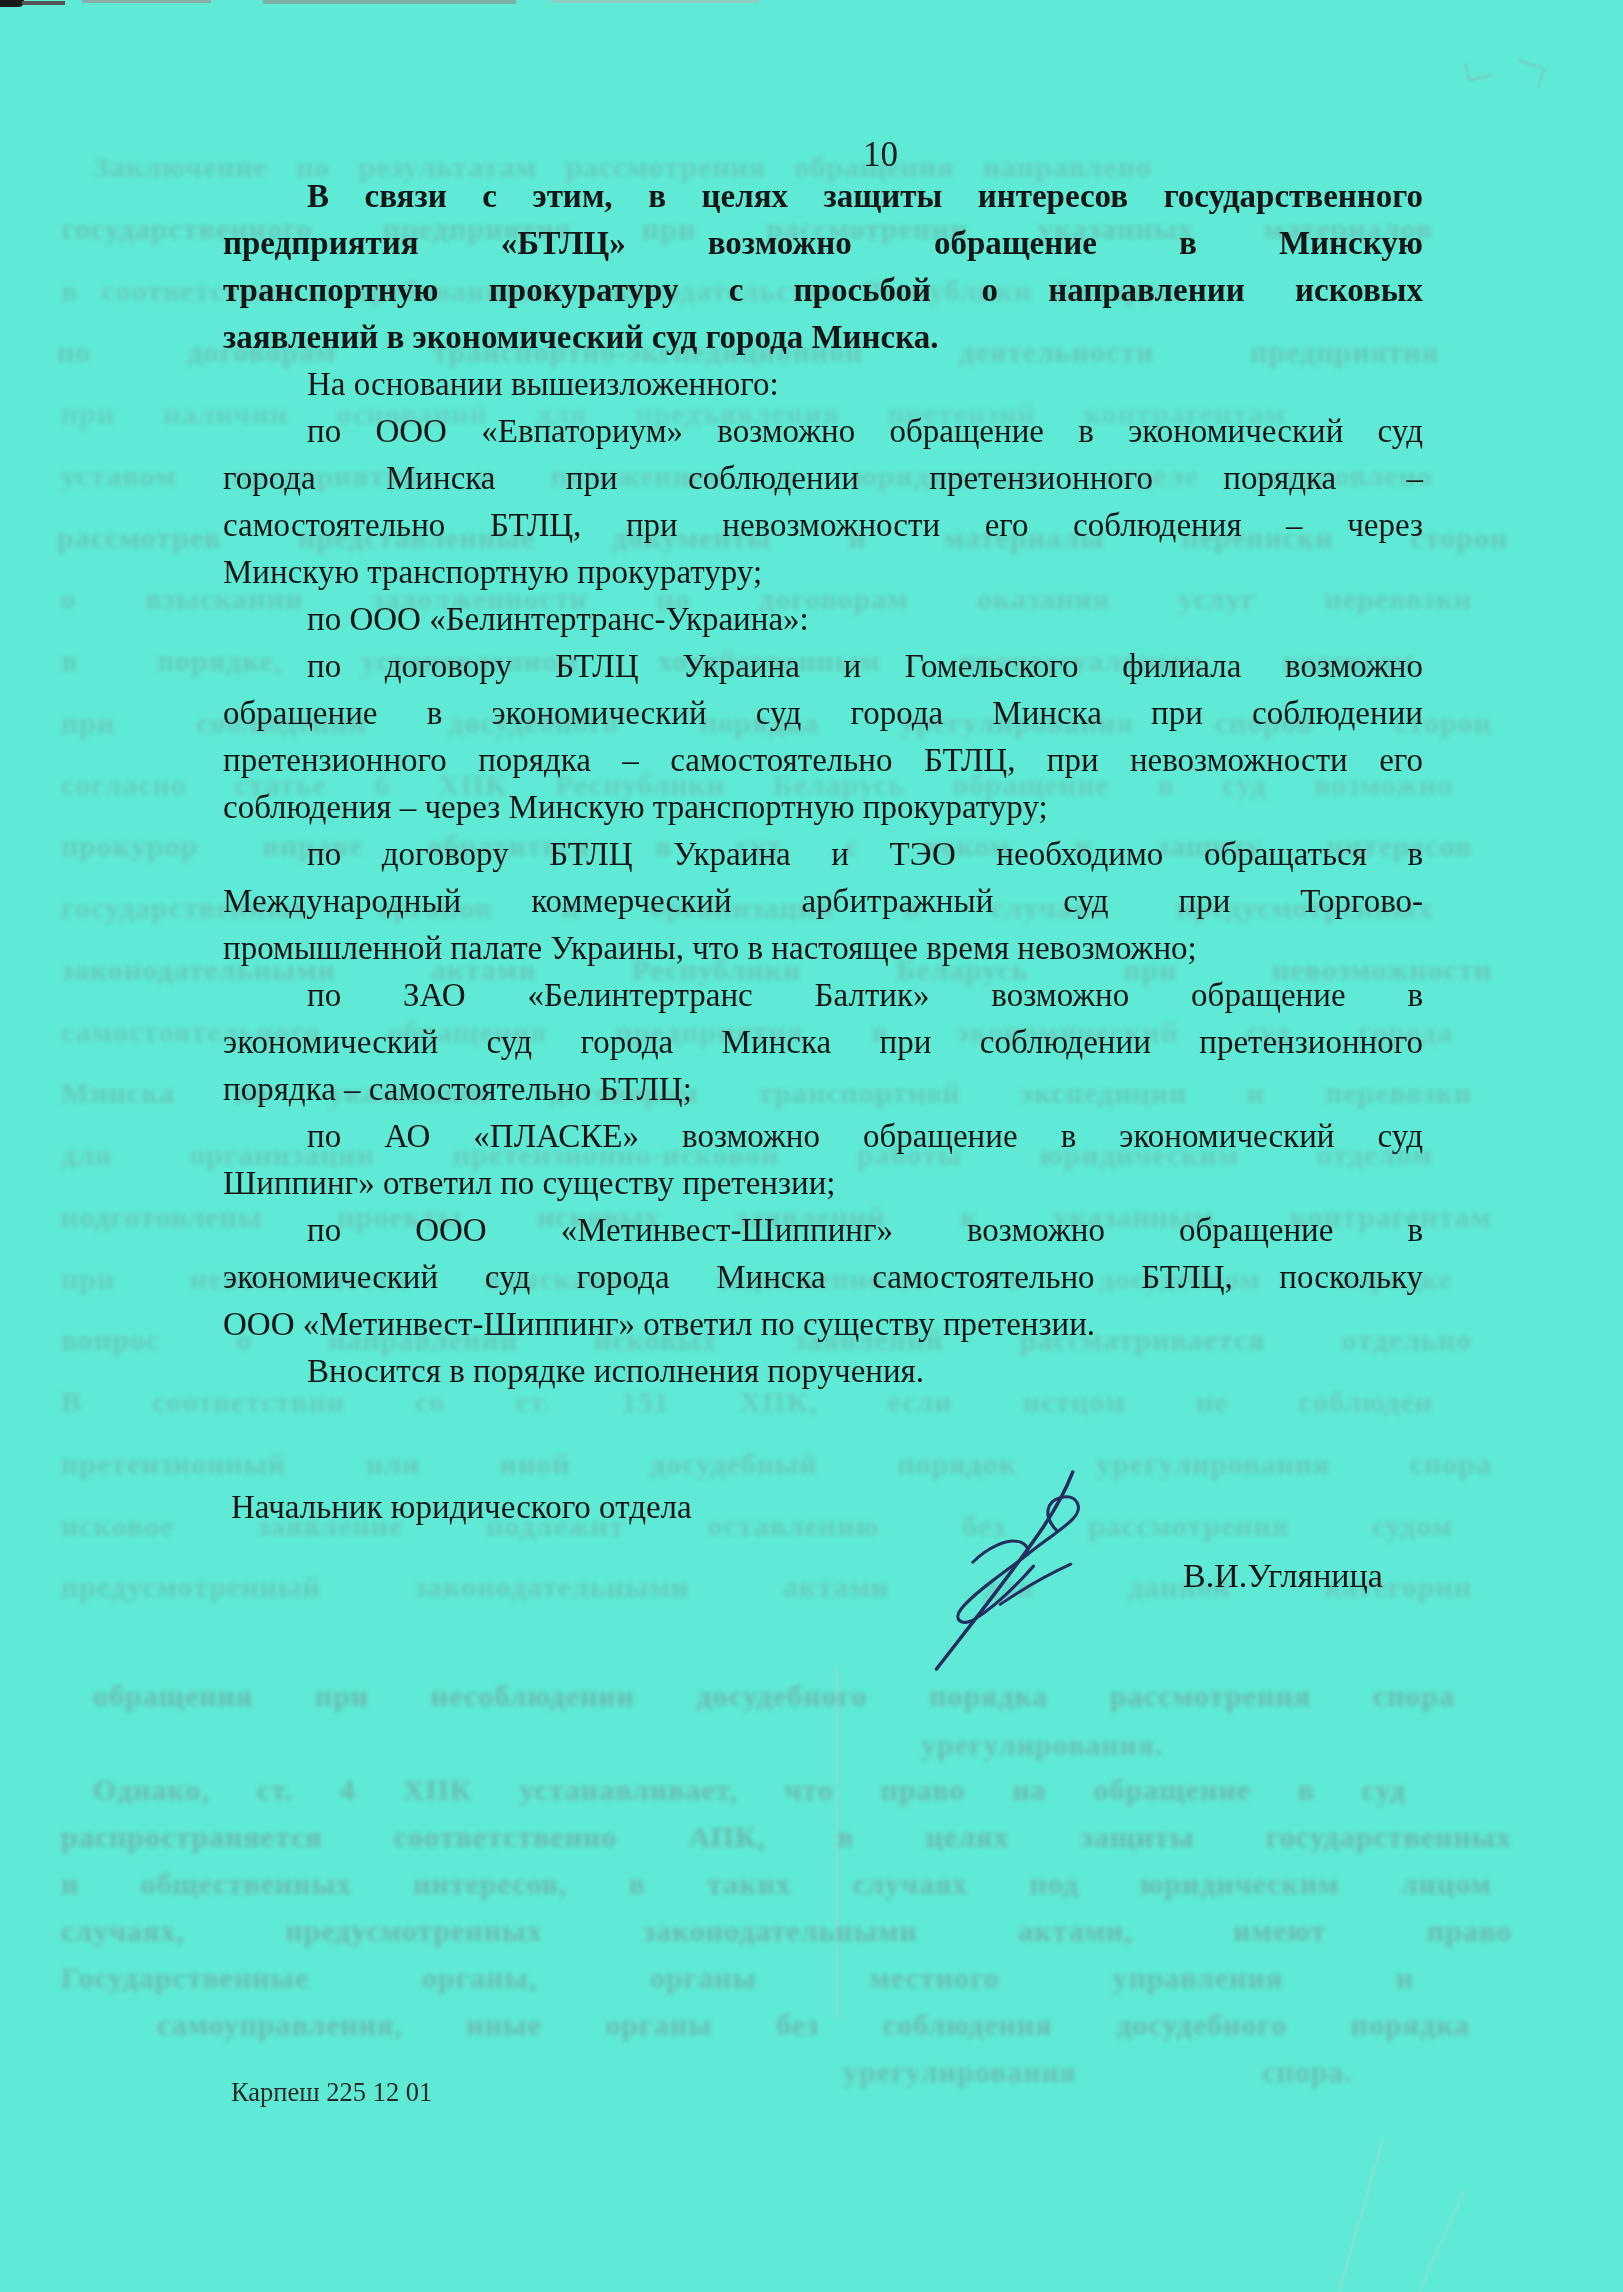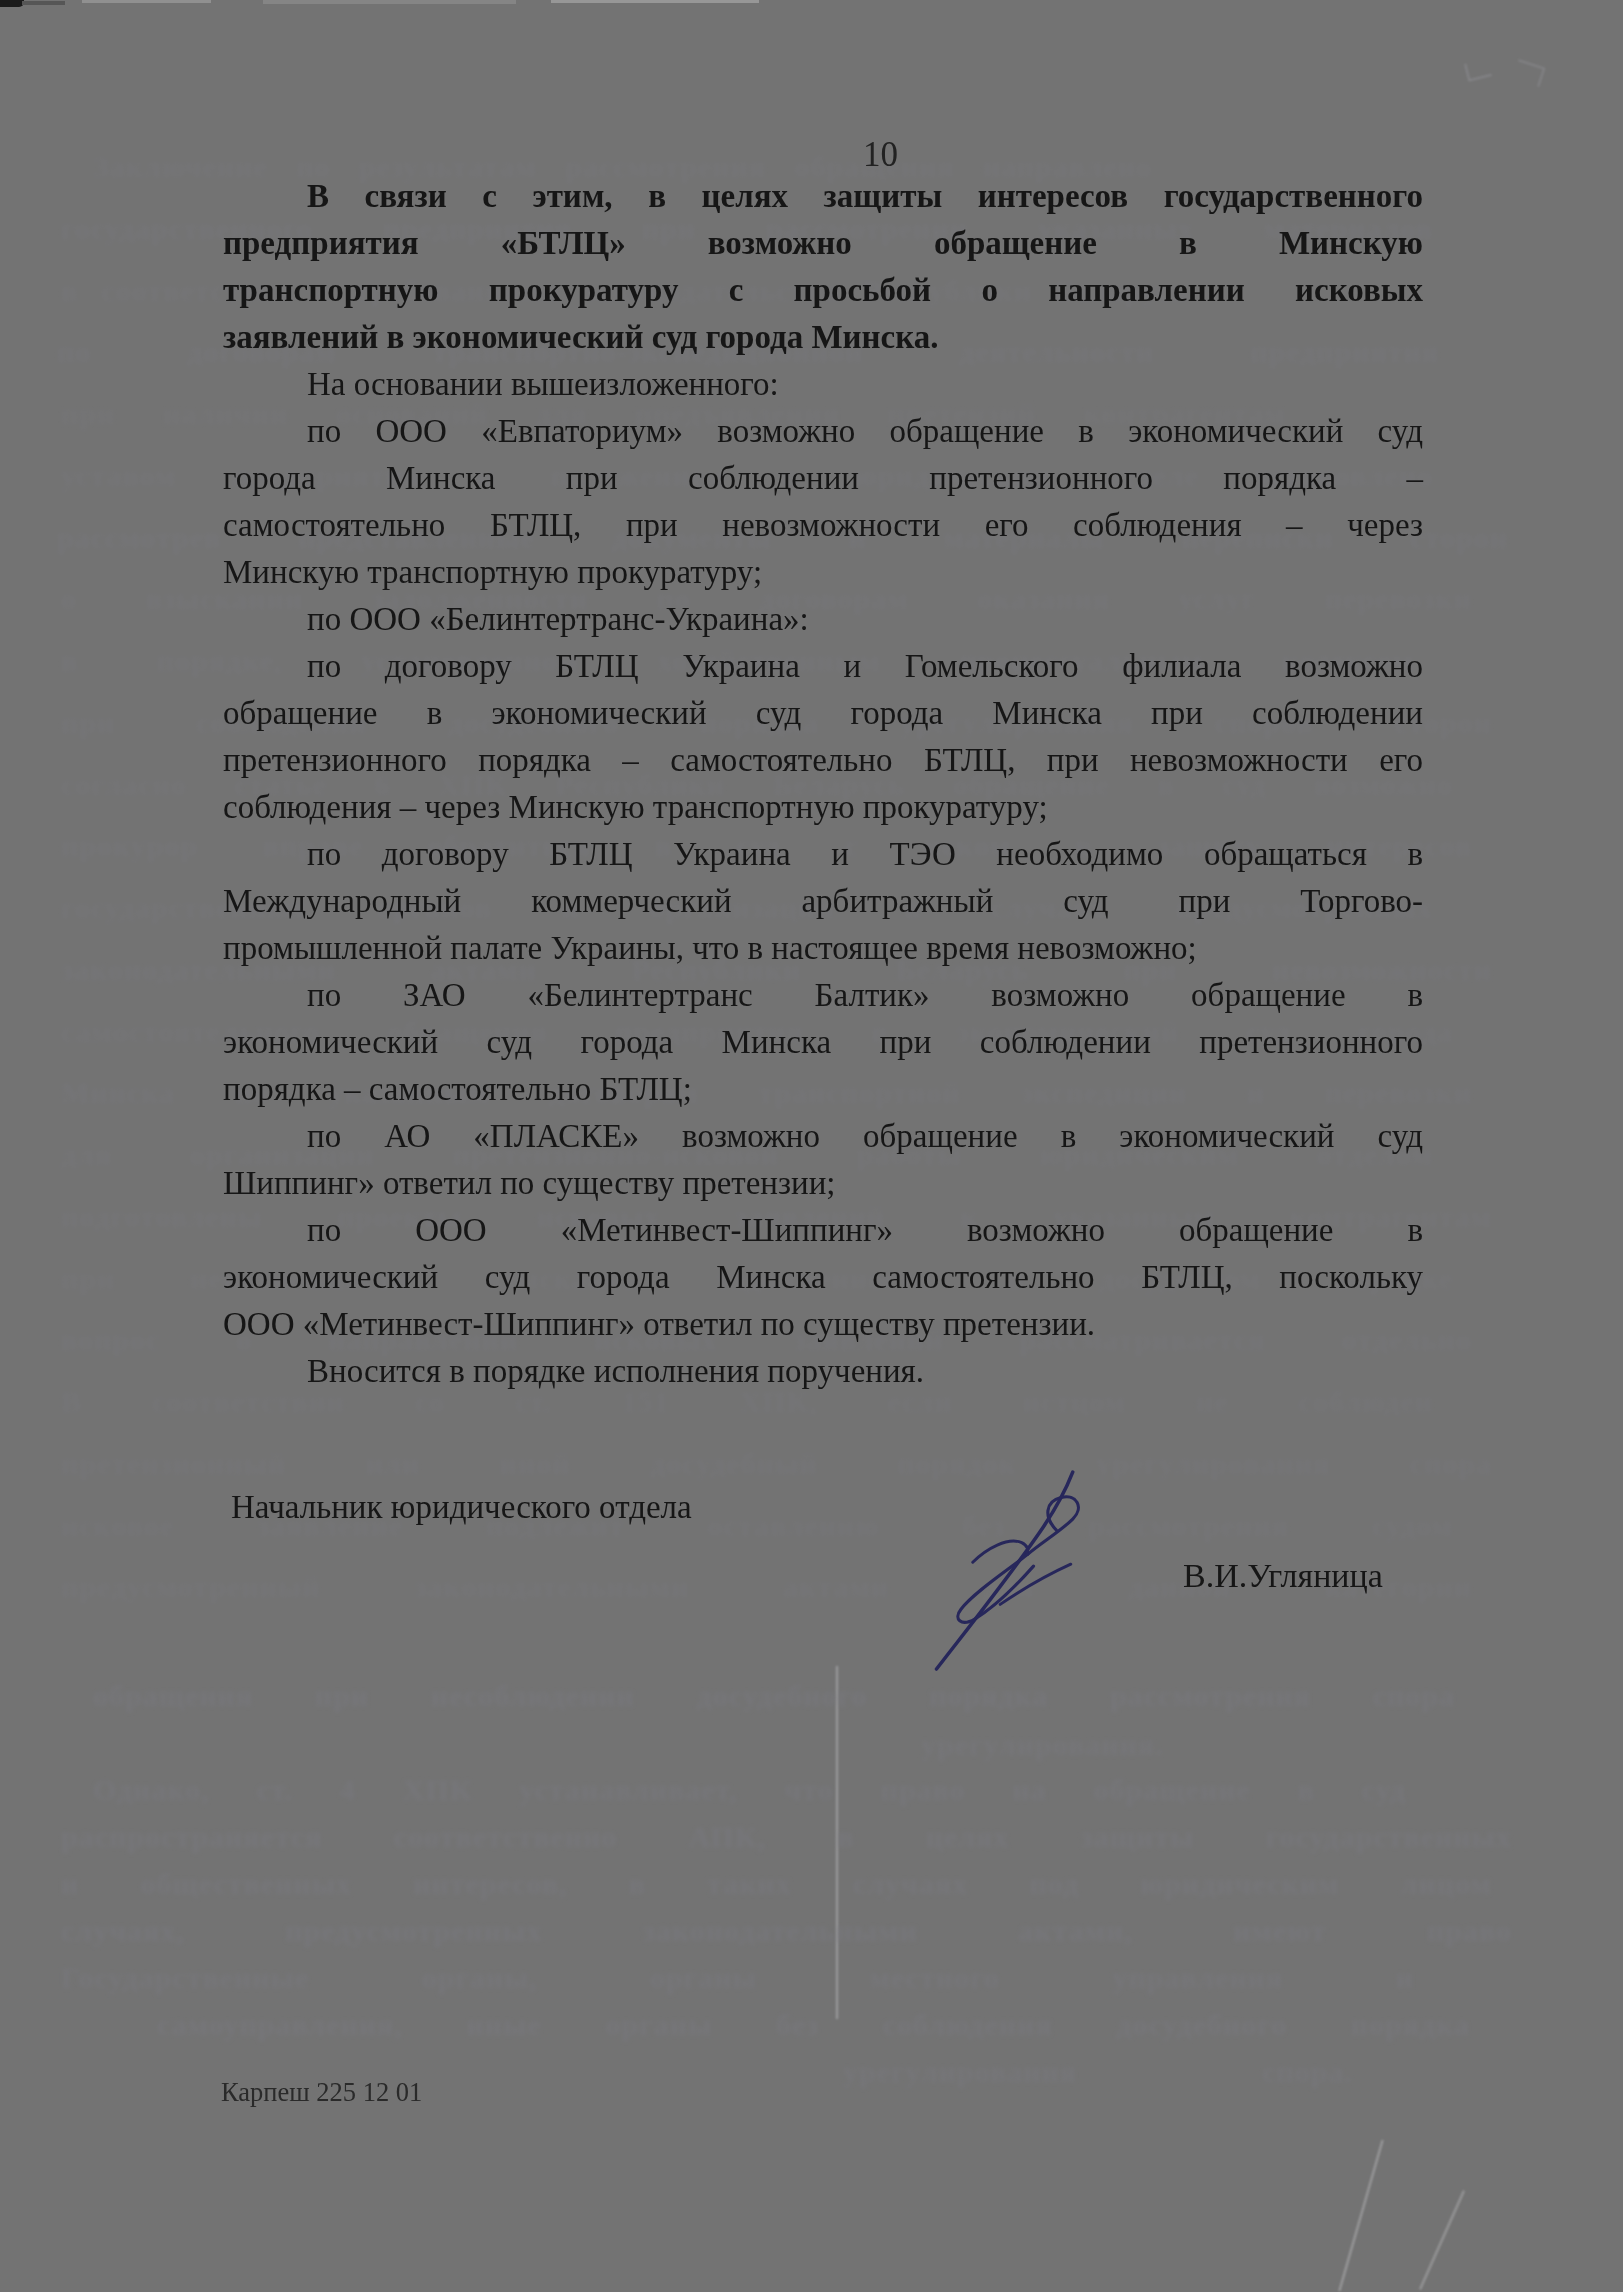--- a/index.html
+++ b/index.html
@@ -1,20 +1,20 @@
 <!DOCTYPE html>
 <html><head>
 <meta charset="utf-8">
 <style>
   html,body{margin:0;padding:0;background:#e9e9e7;}
   .page{
     position:relative;
     width:1623px;height:2293px;
     margin:0 auto;
-    background:#737373;
+    background:#5eead4;
     overflow:hidden;
     font-family:"Liberation Serif", serif;
     color:#161616;
   }
   
   .ghost-layer{position:absolute;inset:0;pointer-events:none;}
   .ghost{
     position:absolute;
     font-family:"Liberation Serif", serif;
     font-weight:700;
@@ -58,21 +58,21 @@
     font-size:33px;line-height:39px;color:#161616;
   }
   .sig-name{
     position:absolute;left:1154px;top:1556px;
     font-size:34px;line-height:39px;color:#161616;margin-left:29px;
   }
   .sig-ink{
     position:absolute;left:912px;top:1462px;width:196px;height:221px;
   }
   .footer-ref{
-    position:absolute;left:221px;top:2076px;
+    position:absolute;left:231px;top:2076px;
     font-size:26.5px;line-height:33px;color:#2a2a2a;
   }
   
   .artifact{position:absolute;pointer-events:none;}
   .a-tl1{left:0;top:0;width:23.5px;height:6.9px;background:#1b1b1b;border-radius:0 0 4.9px 0;}
   .a-tl2{left:21.6px;top:1px;width:43px;height:3.9px;background:#565656;}
   .a-tl3{left:82px;top:0;width:129px;height:2.9px;background:#9a9a9a;opacity:.75;}
   .a-tl4{left:263px;top:0;width:253px;height:3.9px;background:#8f8f8f;opacity:.65;}
   .a-tl5{left:551px;top:0;width:208px;height:2.9px;background:#b5b5b5;opacity:.55;}
   .a-tr1{left:1466px;top:61px;width:21.6px;height:15.7px;

